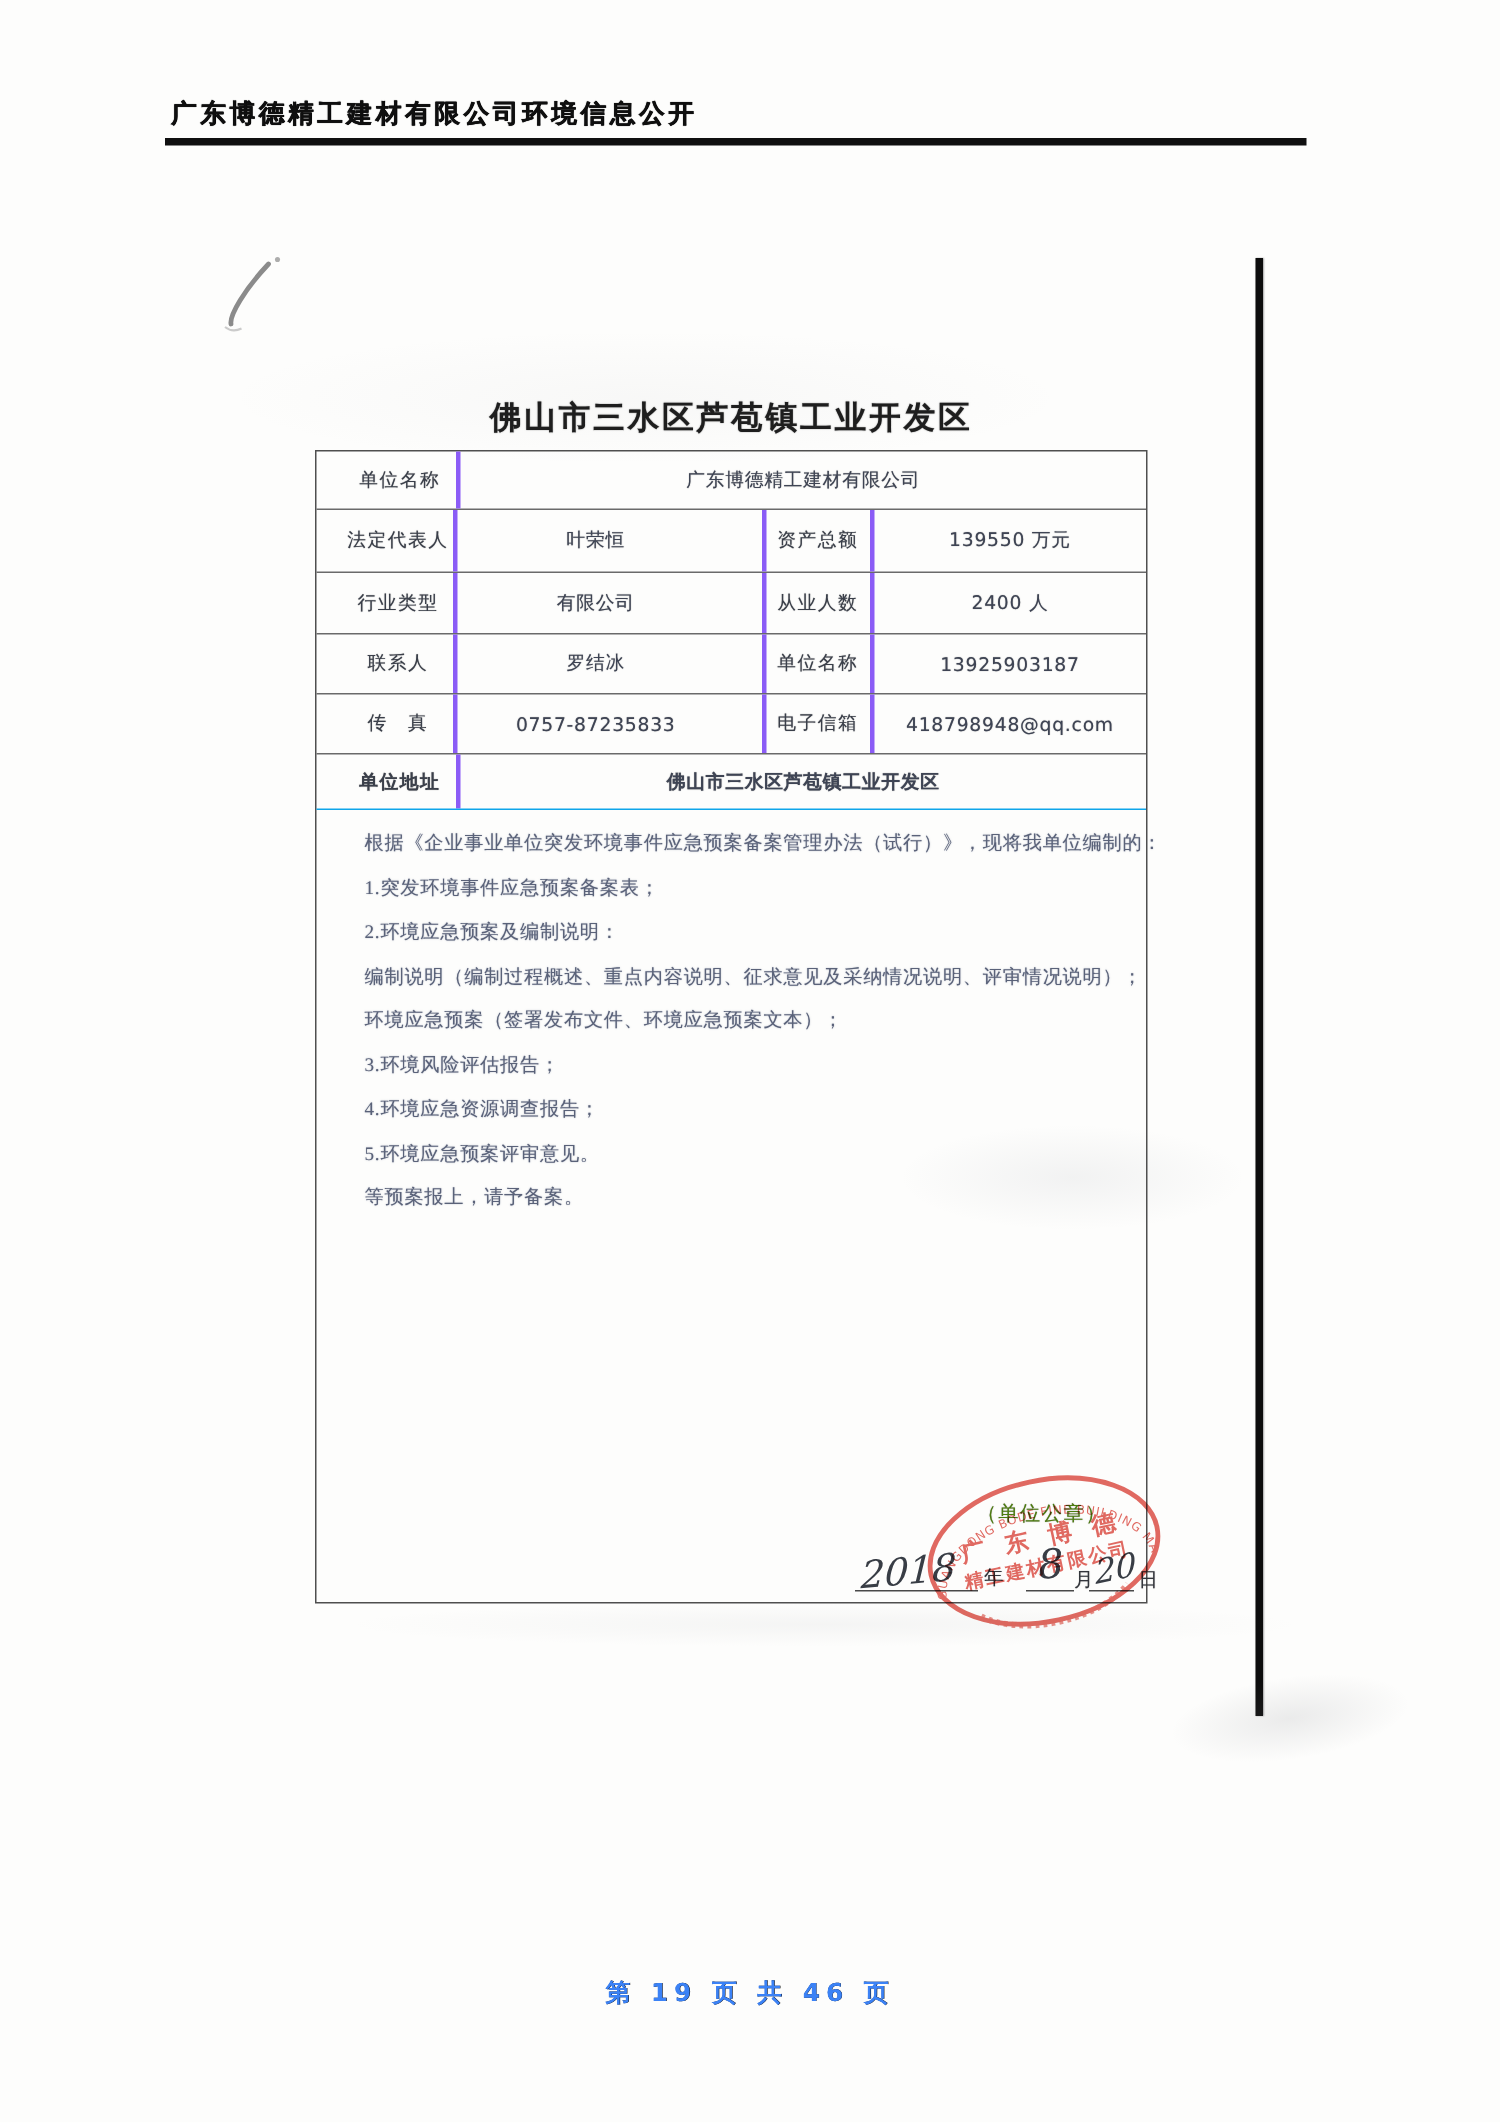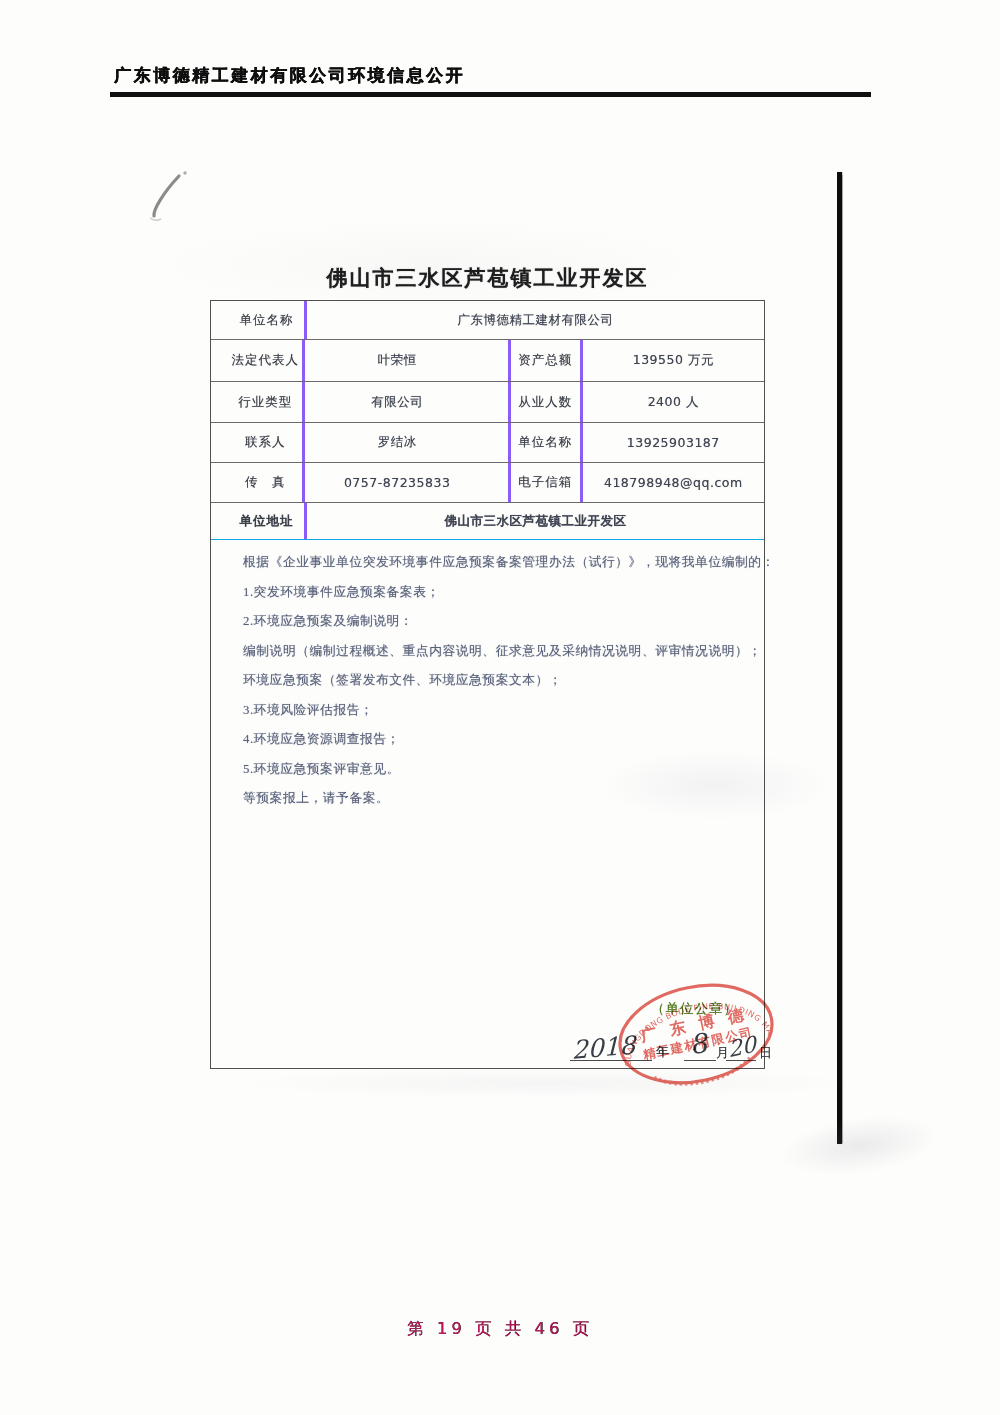--- a/index.html
+++ b/index.html
@@ -102,22 +102,22 @@
     font-family: "DejaVu Serif", "Liberation Serif", serif;
     font-style: italic; color: #383d45; font-weight: 500;
   }
   .date-part { position: absolute; z-index: 2; white-space: nowrap; }
   .blank-line { position: absolute; border-bottom: 1.6px solid #4a4a4a; height: 1px; z-index: 2; }
   .unit { font-size: 13px; color: #33363c; text-shadow: 0 0 0.6px rgba(40,40,40,.5); }
 
   
   .doc-footer {
     position: absolute; left: 0; top: 1318px; width: 1000px;
-    text-align: center; font-size: 16.5px; font-weight: 400;
-    letter-spacing: 4px; color: #be185d;
+    text-align: center; font-size: 16.5px; font-weight: 700;
+    letter-spacing: 4px; color: #3b82f6;
     text-shadow: 0.3px 0 0 #000;
   }
 </style>
 </head>
 <body>
 
 <div class="page">
 
   <div class="doc-header">广东博德精工建材有限公司环境信息公开</div>
   <div class="header-rule"></div>

